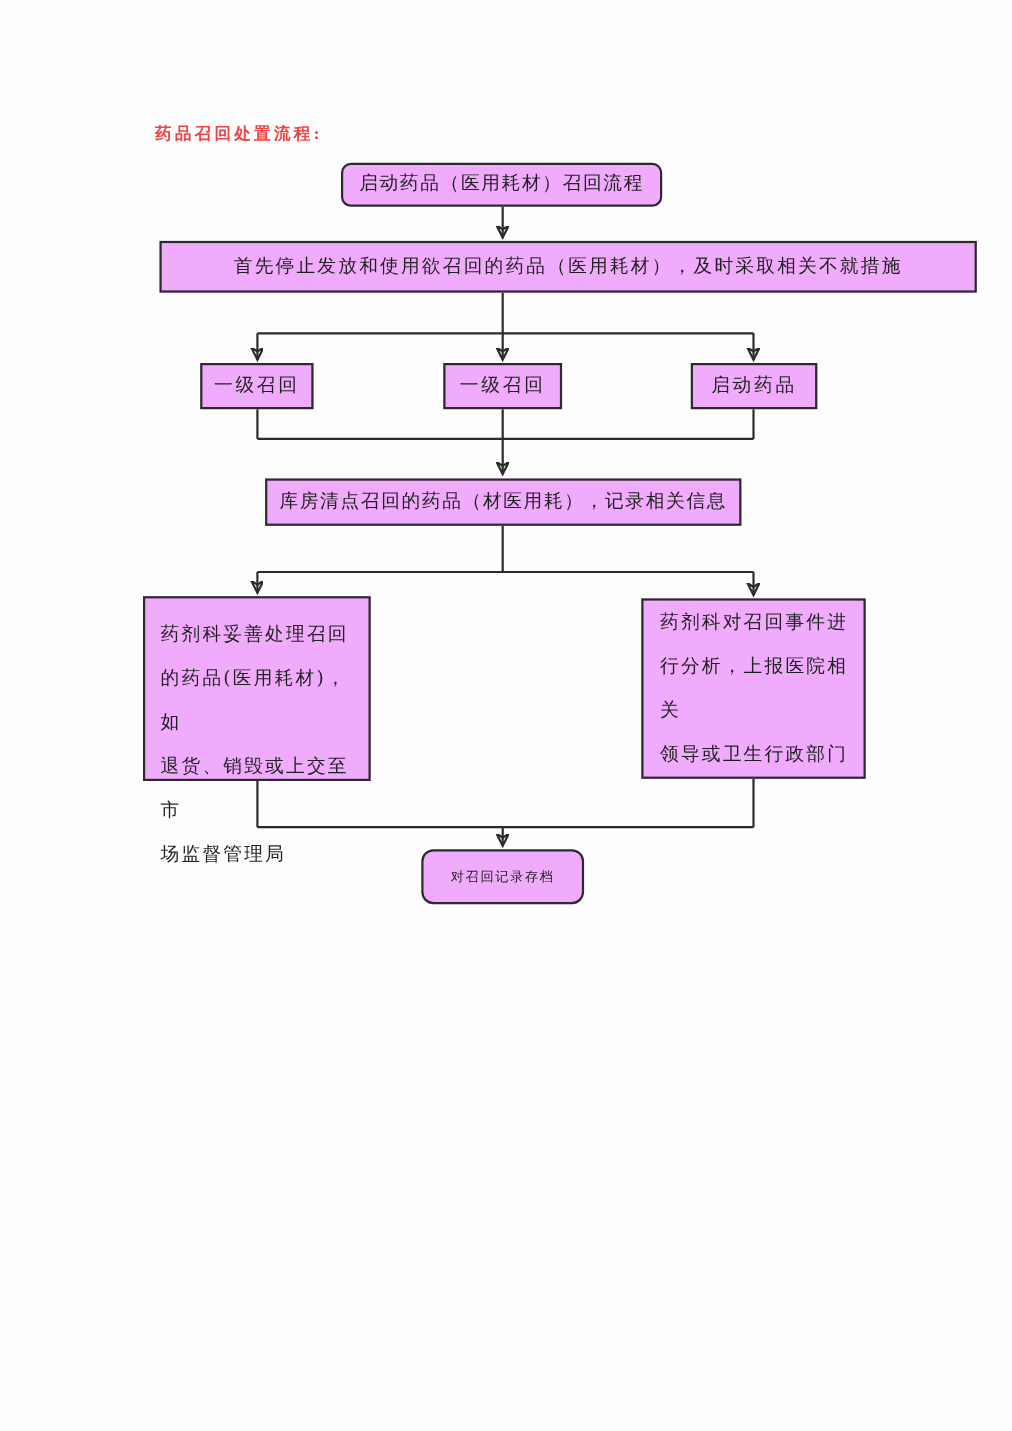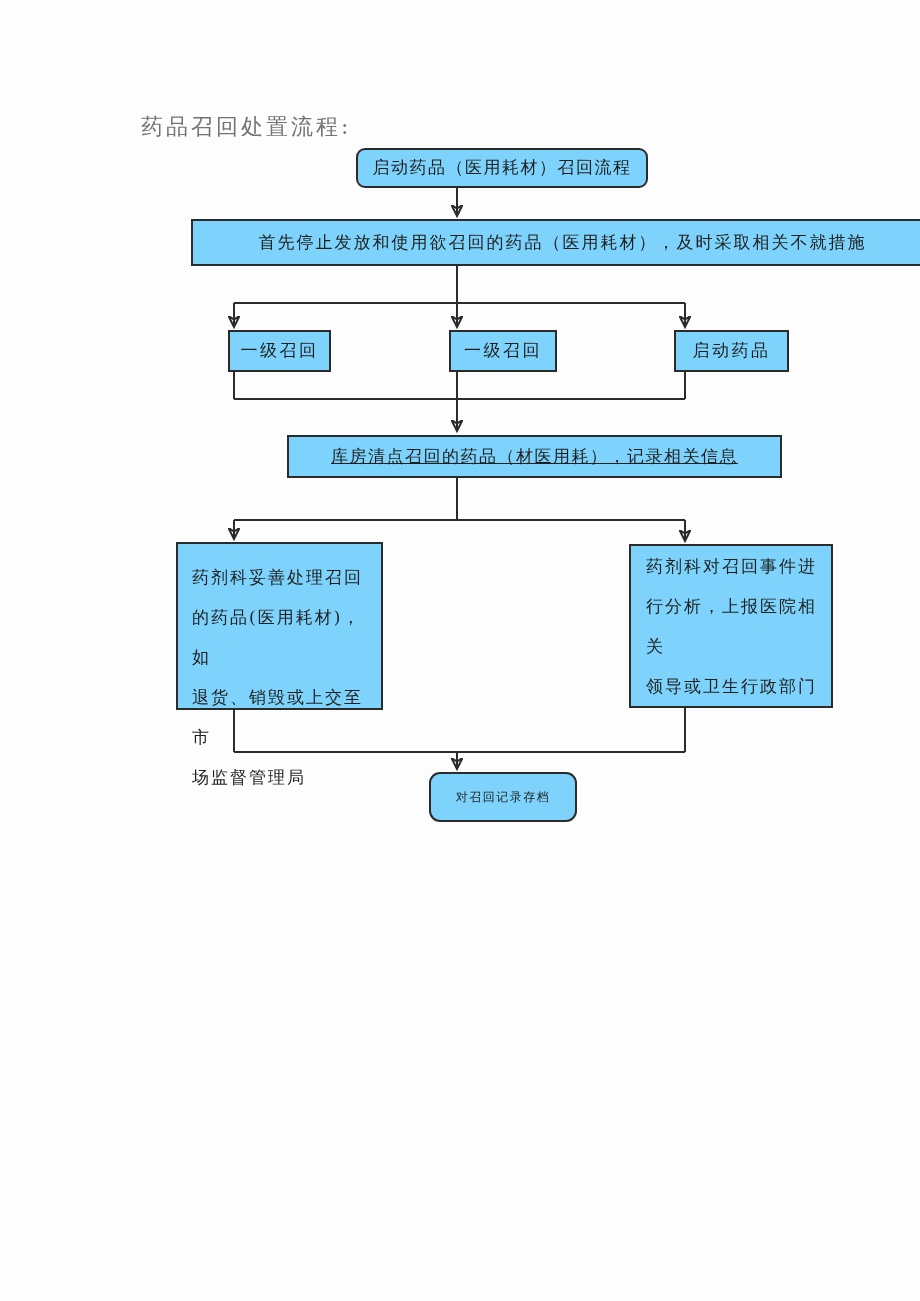--- a/index.html
+++ b/index.html
@@ -13,64 +13,64 @@
     height: 1301px;
     background: #fdfdfd;
     font-family: "DejaVu Serif", "Liberation Serif", serif;
     color: #1f1f1f;
     overflow: hidden;
   }
   .doc-title {
     position: absolute;
     left: 141px;
     top: 112px;
-    font-size: 22px;
+    font-size: 15px;
     letter-spacing: 3px;
-    color: #737373;
+    color: #ef4444;
     white-space: nowrap;
+    font-weight: bold;
   }
   .connectors {
     position: absolute;
     left: 0;
     top: 0;
     pointer-events: none;
   }
   .connectors path {
     stroke: #2b2b2b;
     stroke-width: 2;
     fill: none;
   }
   .node {
     position: absolute;
     box-sizing: border-box;
     border: 2px solid #2b2b2b;
-    background: #7dd3fc;
+    background: #f0abfc;
     display: flex;
     align-items: center;
     justify-content: center;
     text-align: center;
     color: #1f1f1f;
-    margin-left: 46px;
   }
   .node .node-label {
     font-size: 17px;
     letter-spacing: 1.5px;
     line-height: 1.25;
     white-space: nowrap;
   }
   .terminal { border-radius: 9px; }
 
   .node-start     { left: 310px; top: 148px; width: 292px; height: 40px; }
   .node-halt      { left: 145px; top: 219px; width: 743px; height: 47px; }
   .node-halt .node-label      { letter-spacing: 2px; }
   .node-level1    { left: 182px; top: 330px; width: 103px; height: 42px; }
   .node-level2    { left: 403px; top: 330px; width: 108px; height: 42px; }
   .node-level3    { left: 628px; top: 330px; width: 115px; height: 42px; }
   .node-level1 .node-label, .node-level2 .node-label, .node-level3 .node-label { letter-spacing: 2.5px; }
-  .node-inventory { left: 241px; top: 435px; width: 495px; height: 43px; text-decoration: underline; }
+  .node-inventory { left: 241px; top: 435px; width: 433px; height: 43px; }
   .node-dispose   { left: 130px; top: 542px; width: 207px; height: 168px;
                     align-items: flex-start; justify-content: flex-end; text-align: left;
                     padding: 13px 4px 0 14px; }
   .node-report    { left: 583px; top: 544px; width: 204px; height: 164px;
                     justify-content: flex-start; text-align: left;
                     padding-left: 15px; }
   .node-dispose .node-label, .node-report .node-label {
     white-space: pre-line;
     line-height: 40px;
     letter-spacing: 2px;

